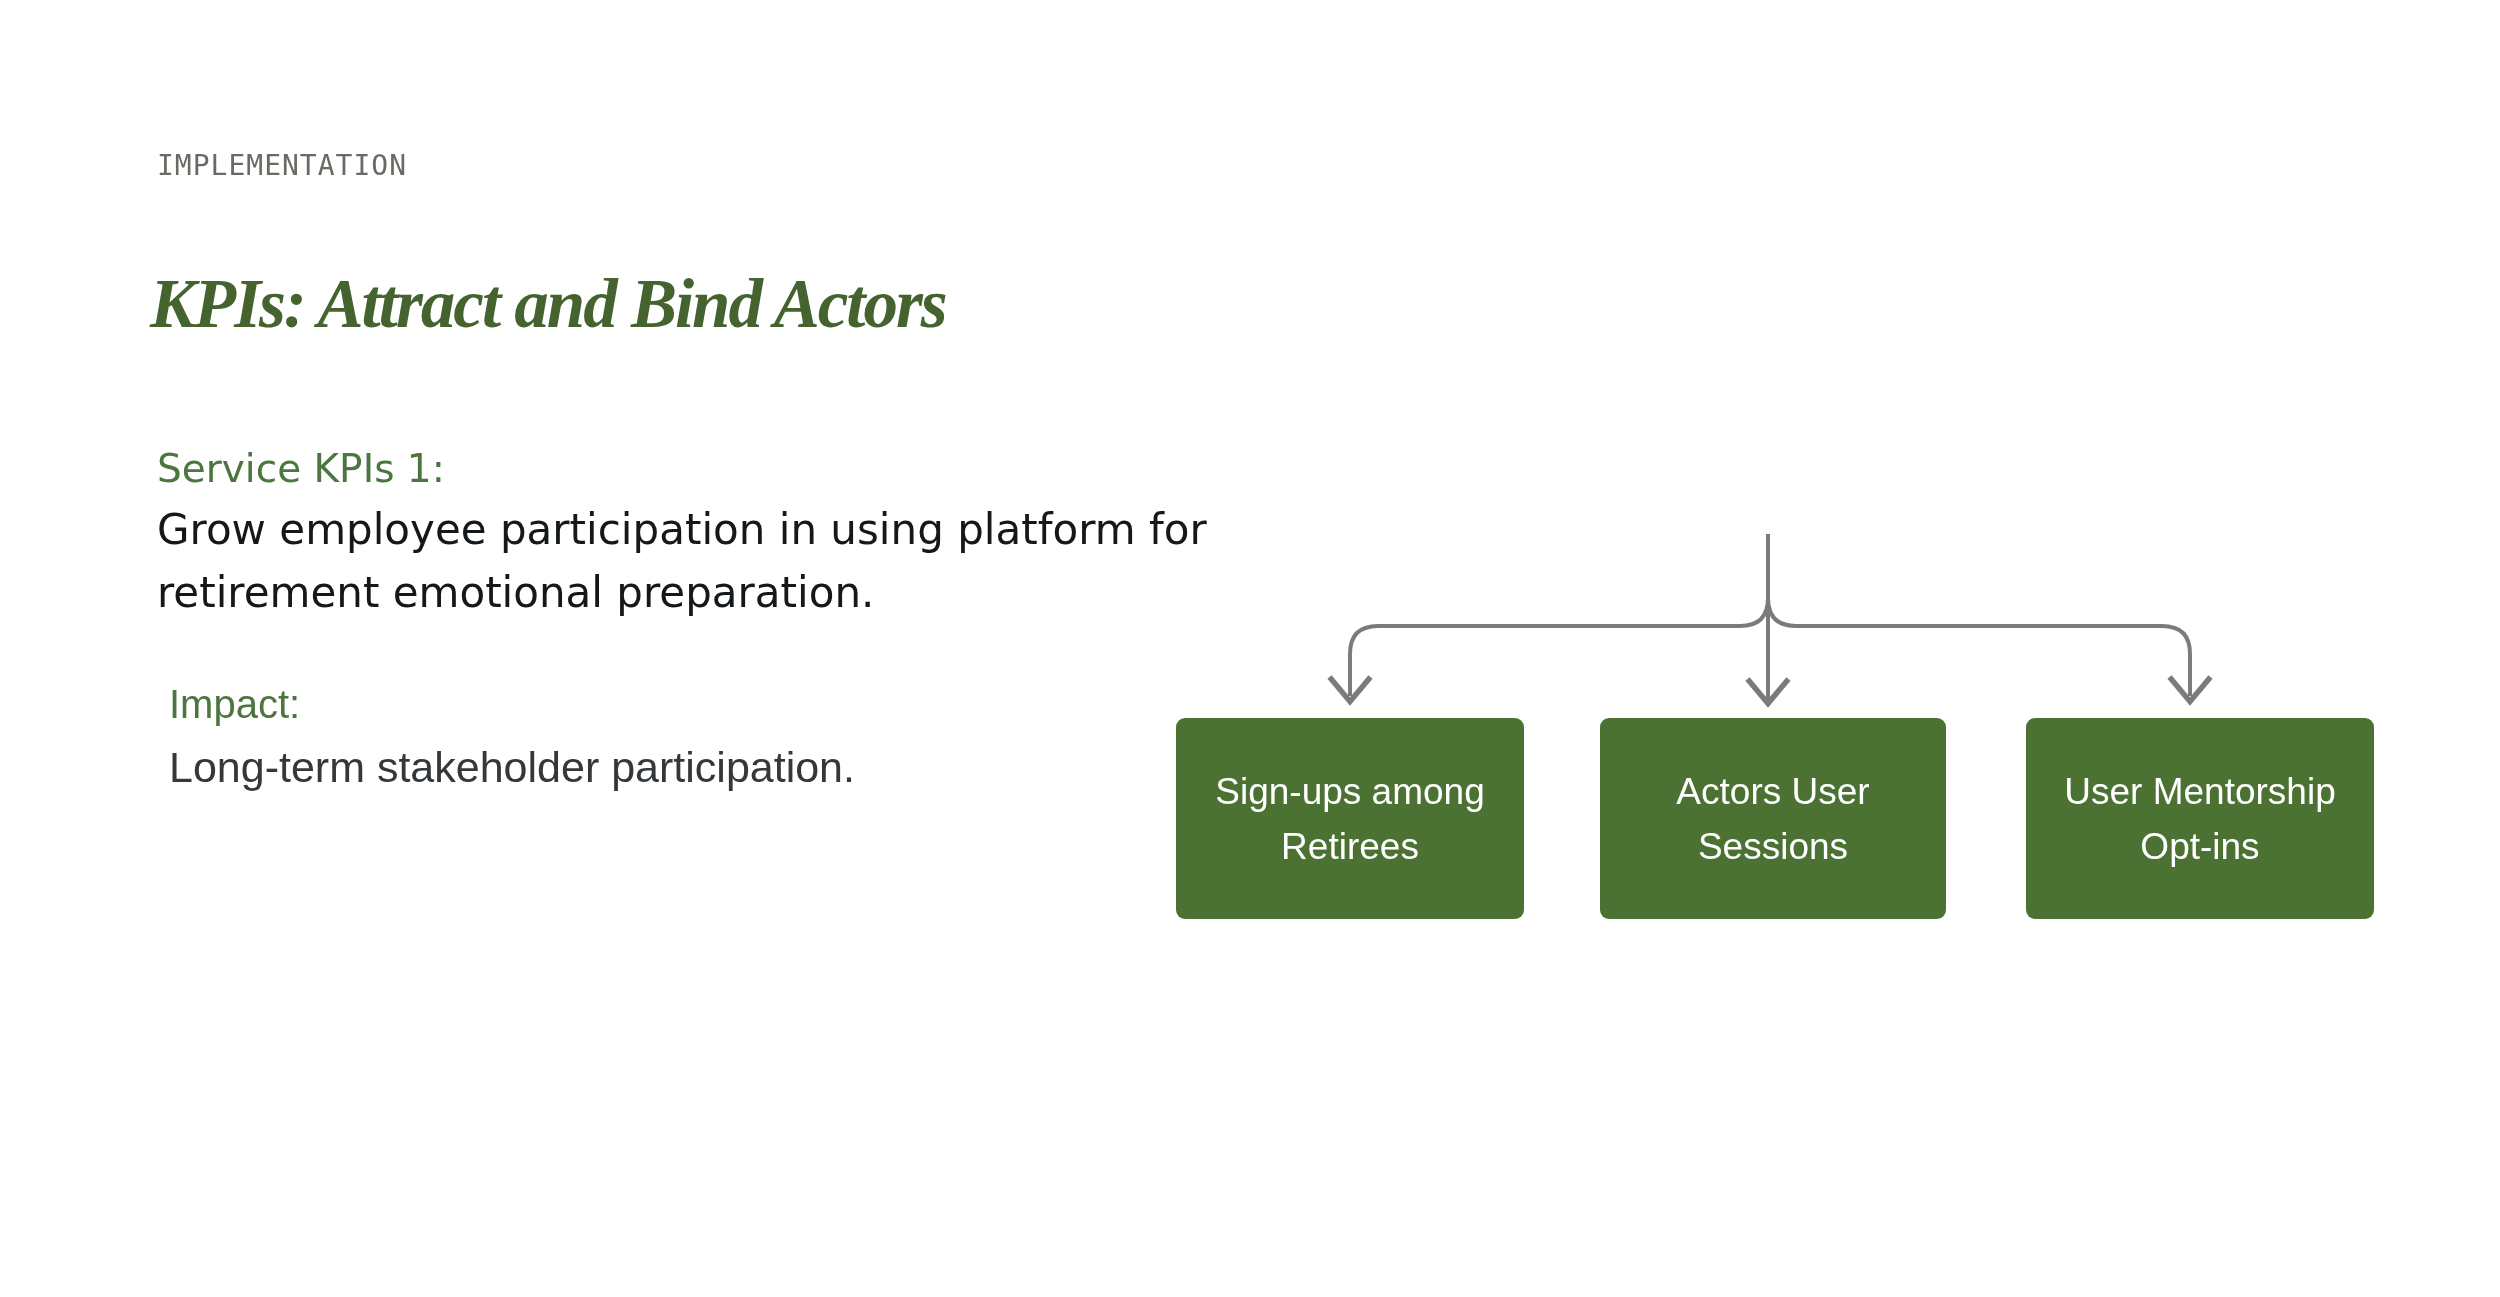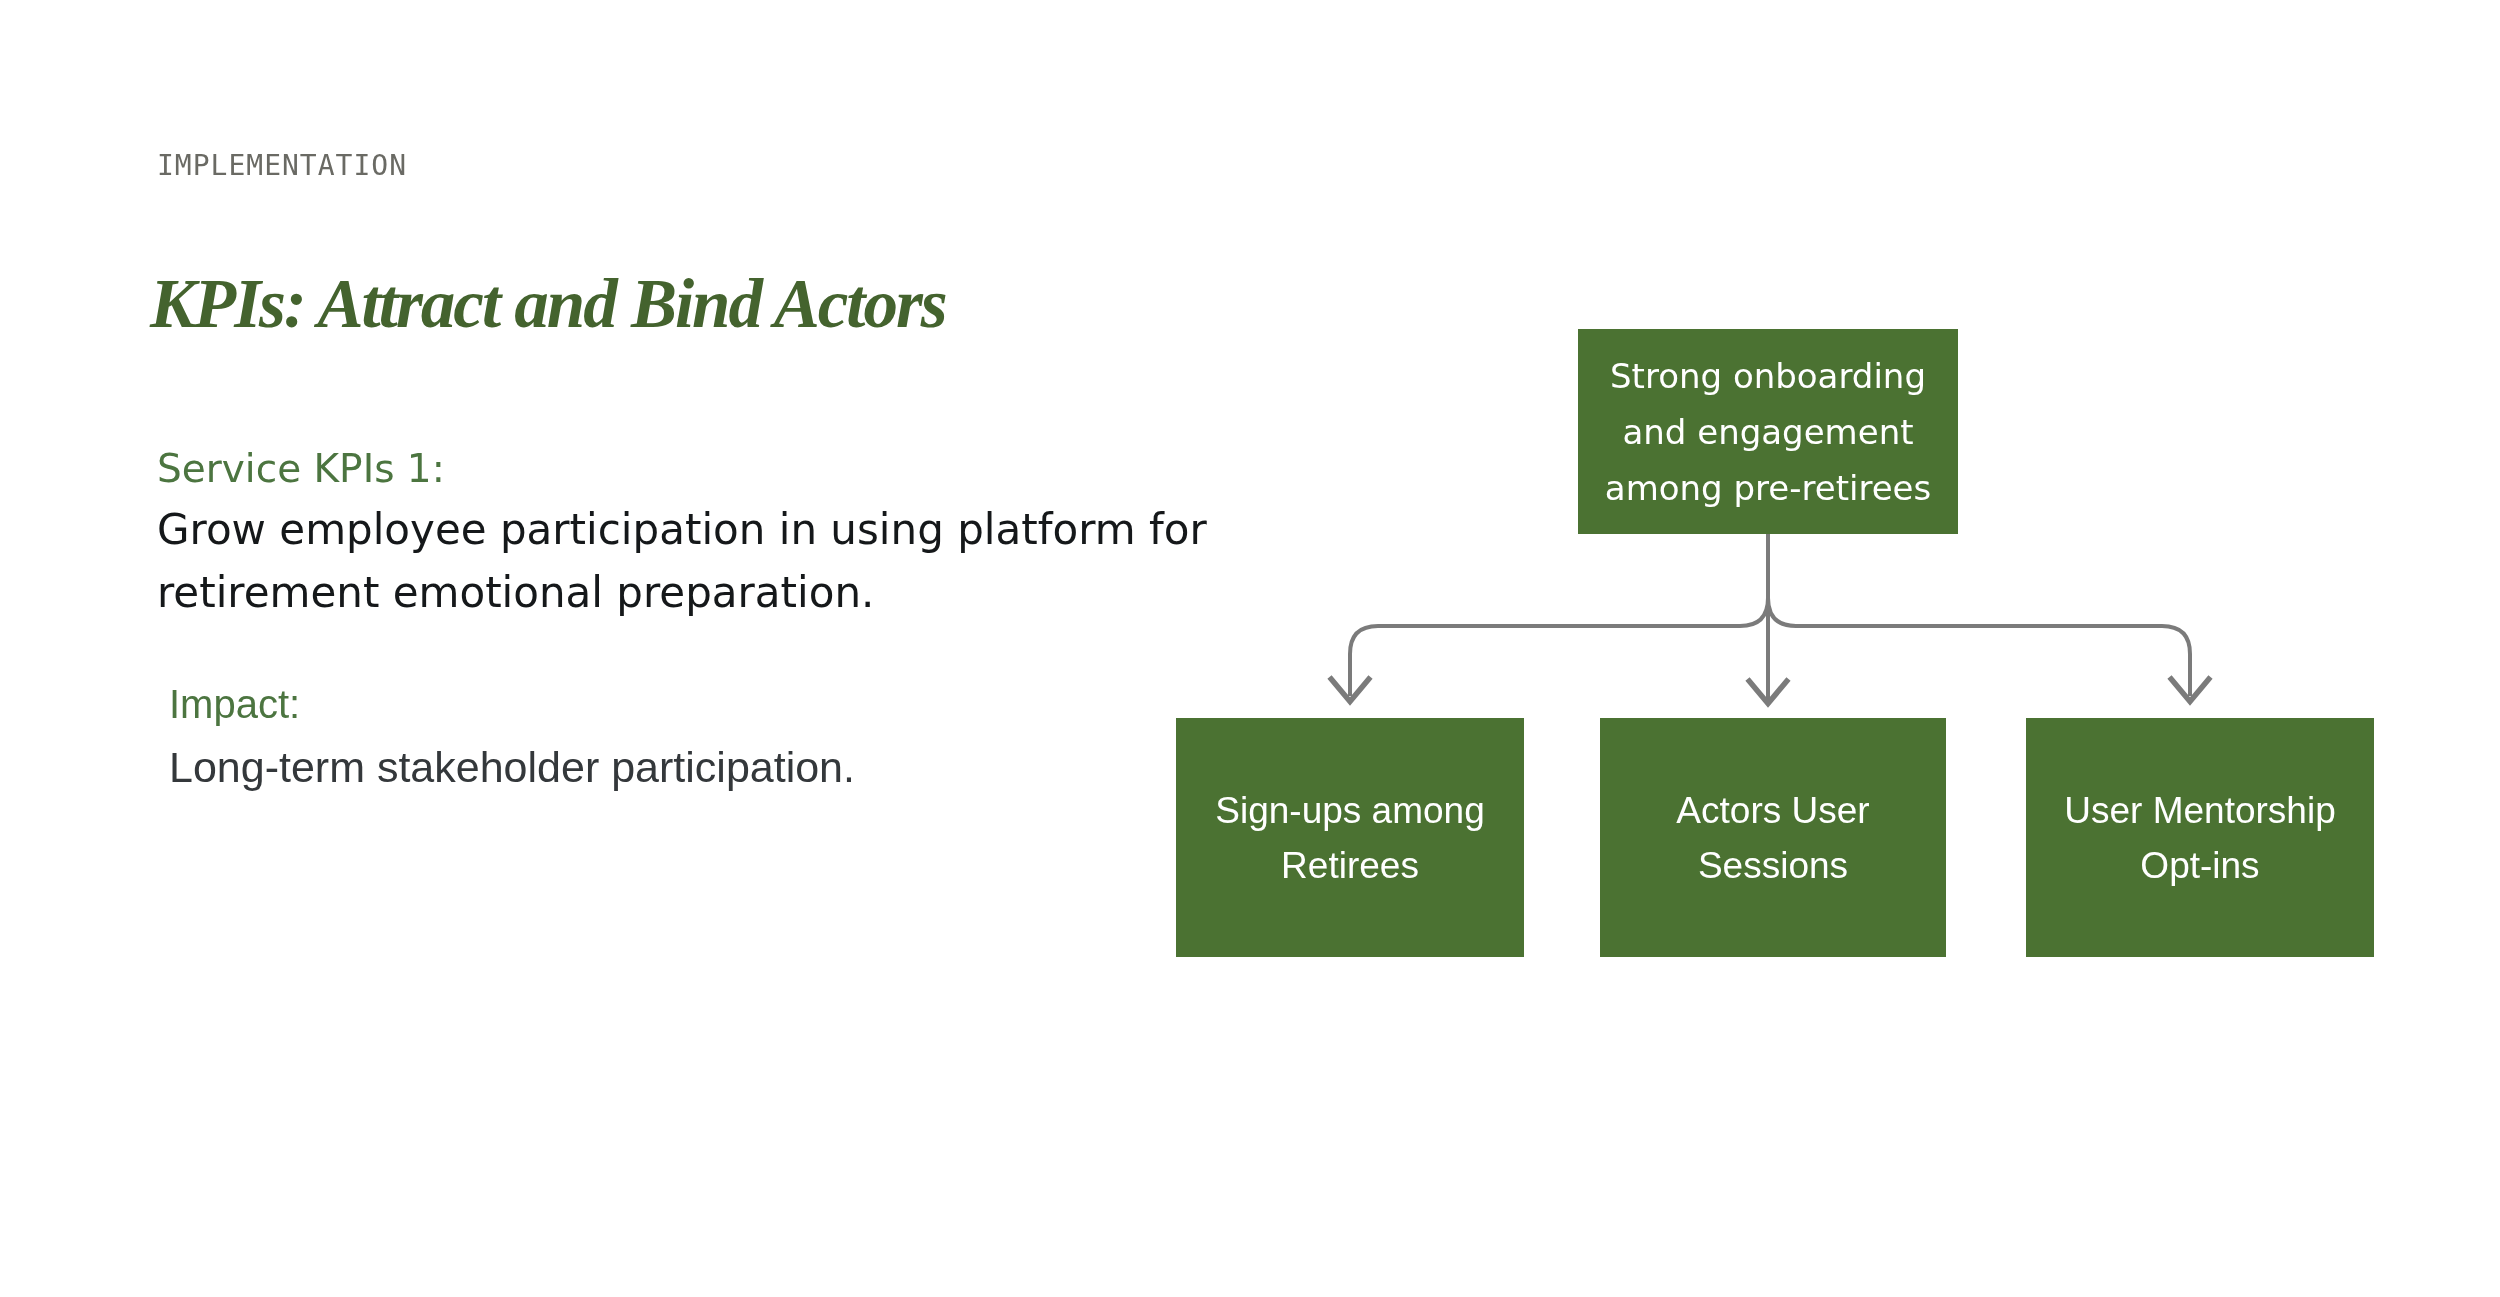--- a/index.html
+++ b/index.html
@@ -61,23 +61,23 @@
     display:flex;flex-direction:column;
     align-items:center;justify-content:center;
     text-align:center;
   }
   .node-root{
     left:1578px;top:329px;width:380px;height:205px;
     font-family:"DejaVu Sans",sans-serif;
     font-size:34px;line-height:56px;
   }
   .node-child{
-    top:718px;height:239px;
+    top:718px;height:201px;
     font-family:"Liberation Sans",sans-serif;
-    font-size:37px;line-height:55px;
+    font-size:37px;line-height:55px;border-radius:9px;
   }
   .node-child-1{left:1176px;width:348px;}
   .node-child-2{left:1600px;width:346px;}
   .node-child-3{left:2026px;width:348px;}
   .arrows{
     position:absolute;left:0;top:0;width:2500px;height:1297px;
     pointer-events:none;
   }
   .arrows path{
     fill:none;stroke:var(--arrow_gray);
@@ -114,25 +114,20 @@
     <path class="line" d="M1768 534 L1768 699"></path>
     <path class="head" d="M1747.5 679 L1768 703.5 L1788.5 679"></path>
 
     <path class="line" d="M1768 534 L1768 598 Q1768 626 1740 626 L1378 626 Q1350 626 1350 654 L1350 696"></path>
     <path class="head" d="M1329.5 677 L1350 701.5 L1370.5 677"></path>
 
     <path class="line" d="M1768 534 L1768 598 Q1768 626 1796 626 L2162 626 Q2190 626 2190 654 L2190 696"></path>
     <path class="head" d="M2169.5 677 L2190 701.5 L2210.5 677"></path>
   </svg>
 
-  <div class="node node-root">
-    <div>Strong onboarding</div>
-    <div>and engagement</div>
-    <div>among pre-retirees</div>
-  </div>
 
   <div class="node node-child node-child-1">
     <div>Sign-ups among</div>
     <div>Retirees</div>
   </div>
 
   <div class="node node-child node-child-2">
     <div>Actors User</div>
     <div>Sessions</div>
   </div>

